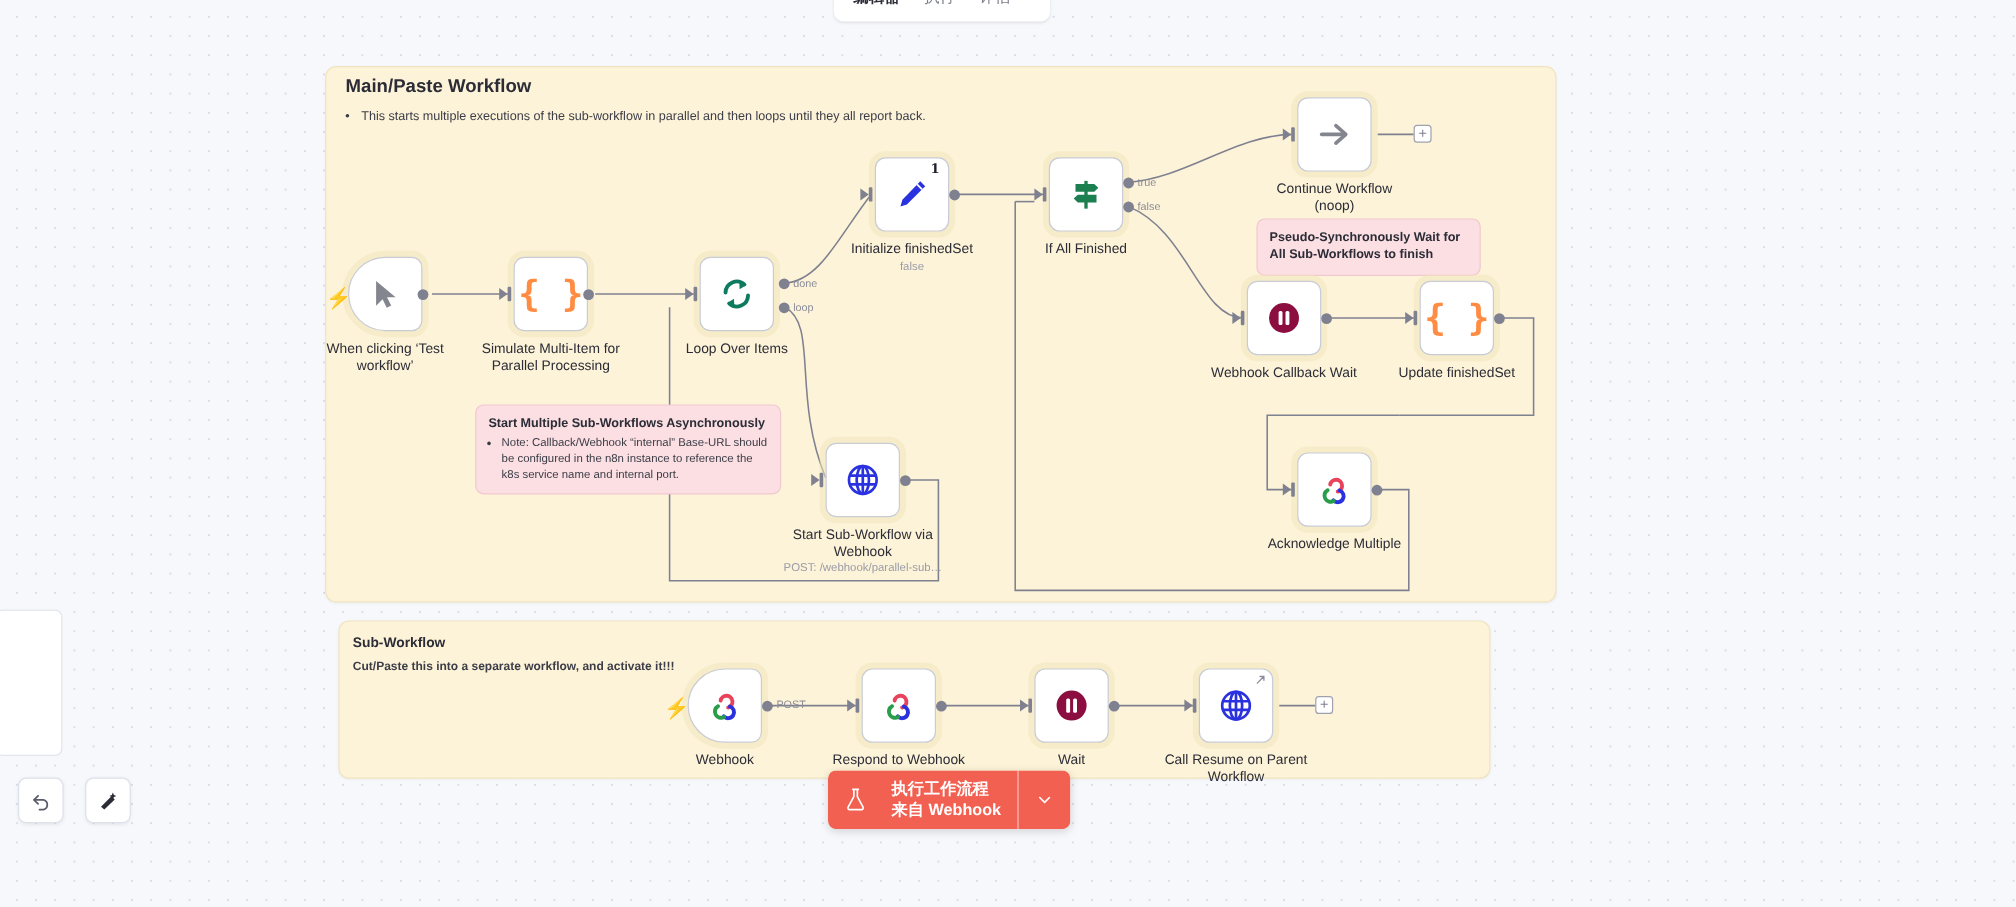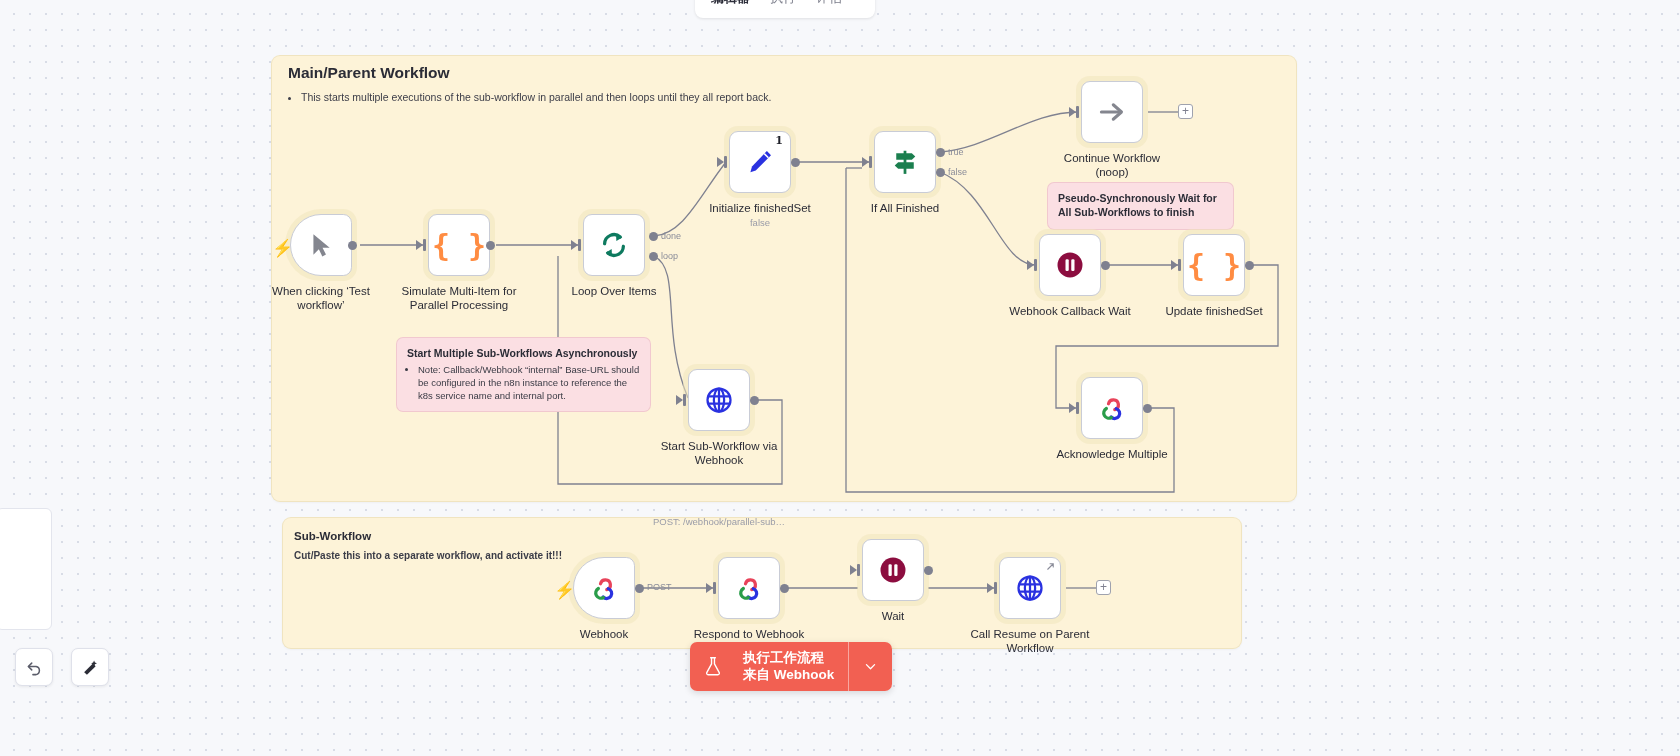--- a/index.html
+++ b/index.html
@@ -196,21 +196,21 @@
 
 <div id="canvas">
 
   <div id="tabbar">
     <div class="tab active">编辑器</div>
     <div class="tab inactive">执行</div>
     <div class="tab inactive">评估</div>
   </div>
 
   <div class="group" style="left:272px; top:56px; width:1024px; height:445px;"></div>
-  <div class="group-title" style="left:288px; top:64px; font-size:15.5px;">Main/Parent Workflow</div>
+  <div class="group-title" style="left:288px; top:64px; font-size:15.5px;">Main/Paste Workflow</div>
   <div class="group-sub" style="left:288px; top:90px; width:760px;">
     <ul>
         <li>This starts multiple executions of the sub-workflow in parallel and then loops until they all report back.</li>
       </ul>
   </div>
 
   <div class="group" style="left:283px; top:518px; width:958px; height:130px;"></div>
   <div class="group-title" style="left:294px; top:530px; font-size:11.5px;">Sub-Workflow</div>
   <div class="group-sub" style="left:294px; top:549px; width:640px; font-weight:700; font-size:10px;">
     <span>Cut/Paste this into a separate workflow, and activate it!!!</span>
@@ -396,21 +396,21 @@
     <div class="node-box">
       <svg width="30" height="30" viewBox="0 0 24 24">
         <circle cx="12" cy="12" r="9.2" fill="none" stroke="#2a32e0" stroke-width="1.8"></circle>
         <ellipse cx="12" cy="12" rx="4.1" ry="9.2" fill="none" stroke="#2a32e0" stroke-width="1.8"></ellipse>
         <path d="M3 9.1 L21 9.1 M3 14.9 L21 14.9 M12 2.8 L12 21.2" stroke="#2a32e0" stroke-width="1.8"></path>
       </svg>
     </div>
     <div class="port" style="left:62px; top:27px;"></div>
     <div class="node-label">Start Sub-Workflow via
 Webhook</div>
-    <div class="node-sub" style="top:99px;margin-top:48px;">POST: /webhook/parallel-sub…</div>
+    <div class="node-sub" style="top:99px;">POST: /webhook/parallel-sub…</div>
   </div>
 
   <div class="node" style="left:573px; top:557px;">
     <div class="bolt" style="left:-19px; top:25px;">⚡</div>
     <div class="node-box trigger">
       <svg width="30" height="30" viewBox="0 0 24 24">
         <path d="M9.2 8.6 A4 4 0 1 1 14.2 13.3" fill="none" stroke="#e8435a" stroke-width="2.6" stroke-linecap="round"></path>
         <path d="M15.4 12.6 A4 4 0 1 1 11.3 19.2" fill="none" stroke="#2a32e0" stroke-width="2.6" stroke-linecap="round"></path>
         <path d="M11.5 19.6 A4 4 0 1 1 7.5 12.4" fill="none" stroke="#2a9d4a" stroke-width="2.6" stroke-linecap="round"></path>
       </svg>
@@ -427,21 +427,21 @@
       <svg width="30" height="30" viewBox="0 0 24 24">
         <path d="M9.2 8.6 A4 4 0 1 1 14.2 13.3" fill="none" stroke="#e8435a" stroke-width="2.6" stroke-linecap="round"></path>
         <path d="M15.4 12.6 A4 4 0 1 1 11.3 19.2" fill="none" stroke="#2a32e0" stroke-width="2.6" stroke-linecap="round"></path>
         <path d="M11.5 19.6 A4 4 0 1 1 7.5 12.4" fill="none" stroke="#2a9d4a" stroke-width="2.6" stroke-linecap="round"></path>
       </svg>
     </div>
     <div class="port" style="left:62px; top:27px;"></div>
     <div class="node-label">Respond to Webhook</div>
   </div>
 
-  <div class="node" style="left:862px; top:539px;text-decoration:underline;">
+  <div class="node" style="left:862px; top:557px;text-decoration:underline;">
     <div class="in-bar" style="left:-5px; top:25px;"></div>
     <div class="in-arrow" style="left:-12px; top:26px;"></div>
     <div class="node-box">
       <svg width="30" height="30" viewBox="0 0 24 24">
         <circle cx="12" cy="12" r="10" fill="#8c0d3f"></circle>
         <rect x="8.4" y="7.3" width="2.6" height="9.4" fill="#ffffff" rx="1"></rect>
         <rect x="13" y="7.3" width="2.6" height="9.4" fill="#ffffff" rx="1"></rect>
       </svg>
     </div>
     <div class="port" style="left:62px; top:27px;"></div>

